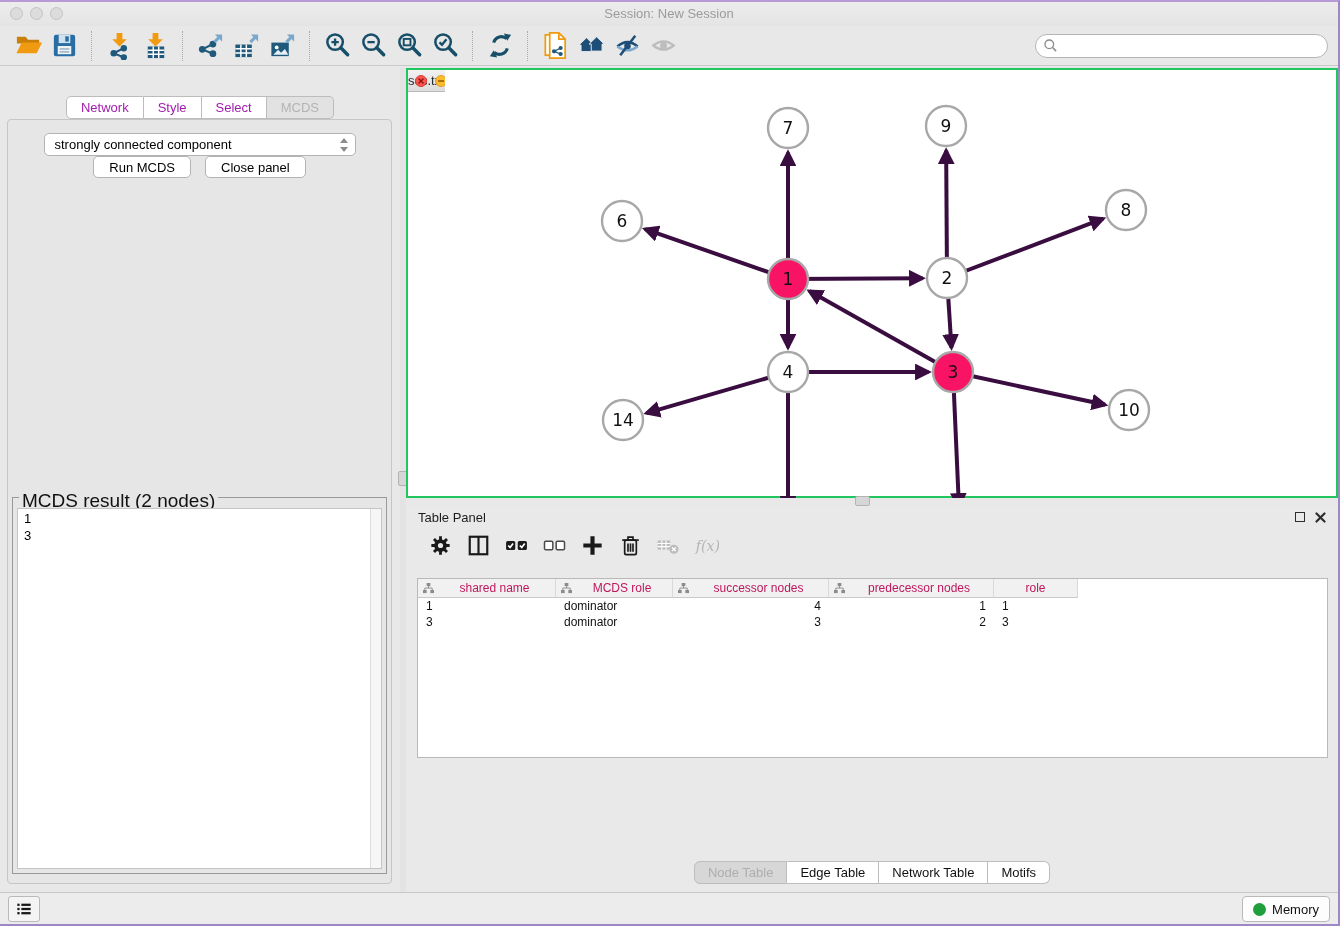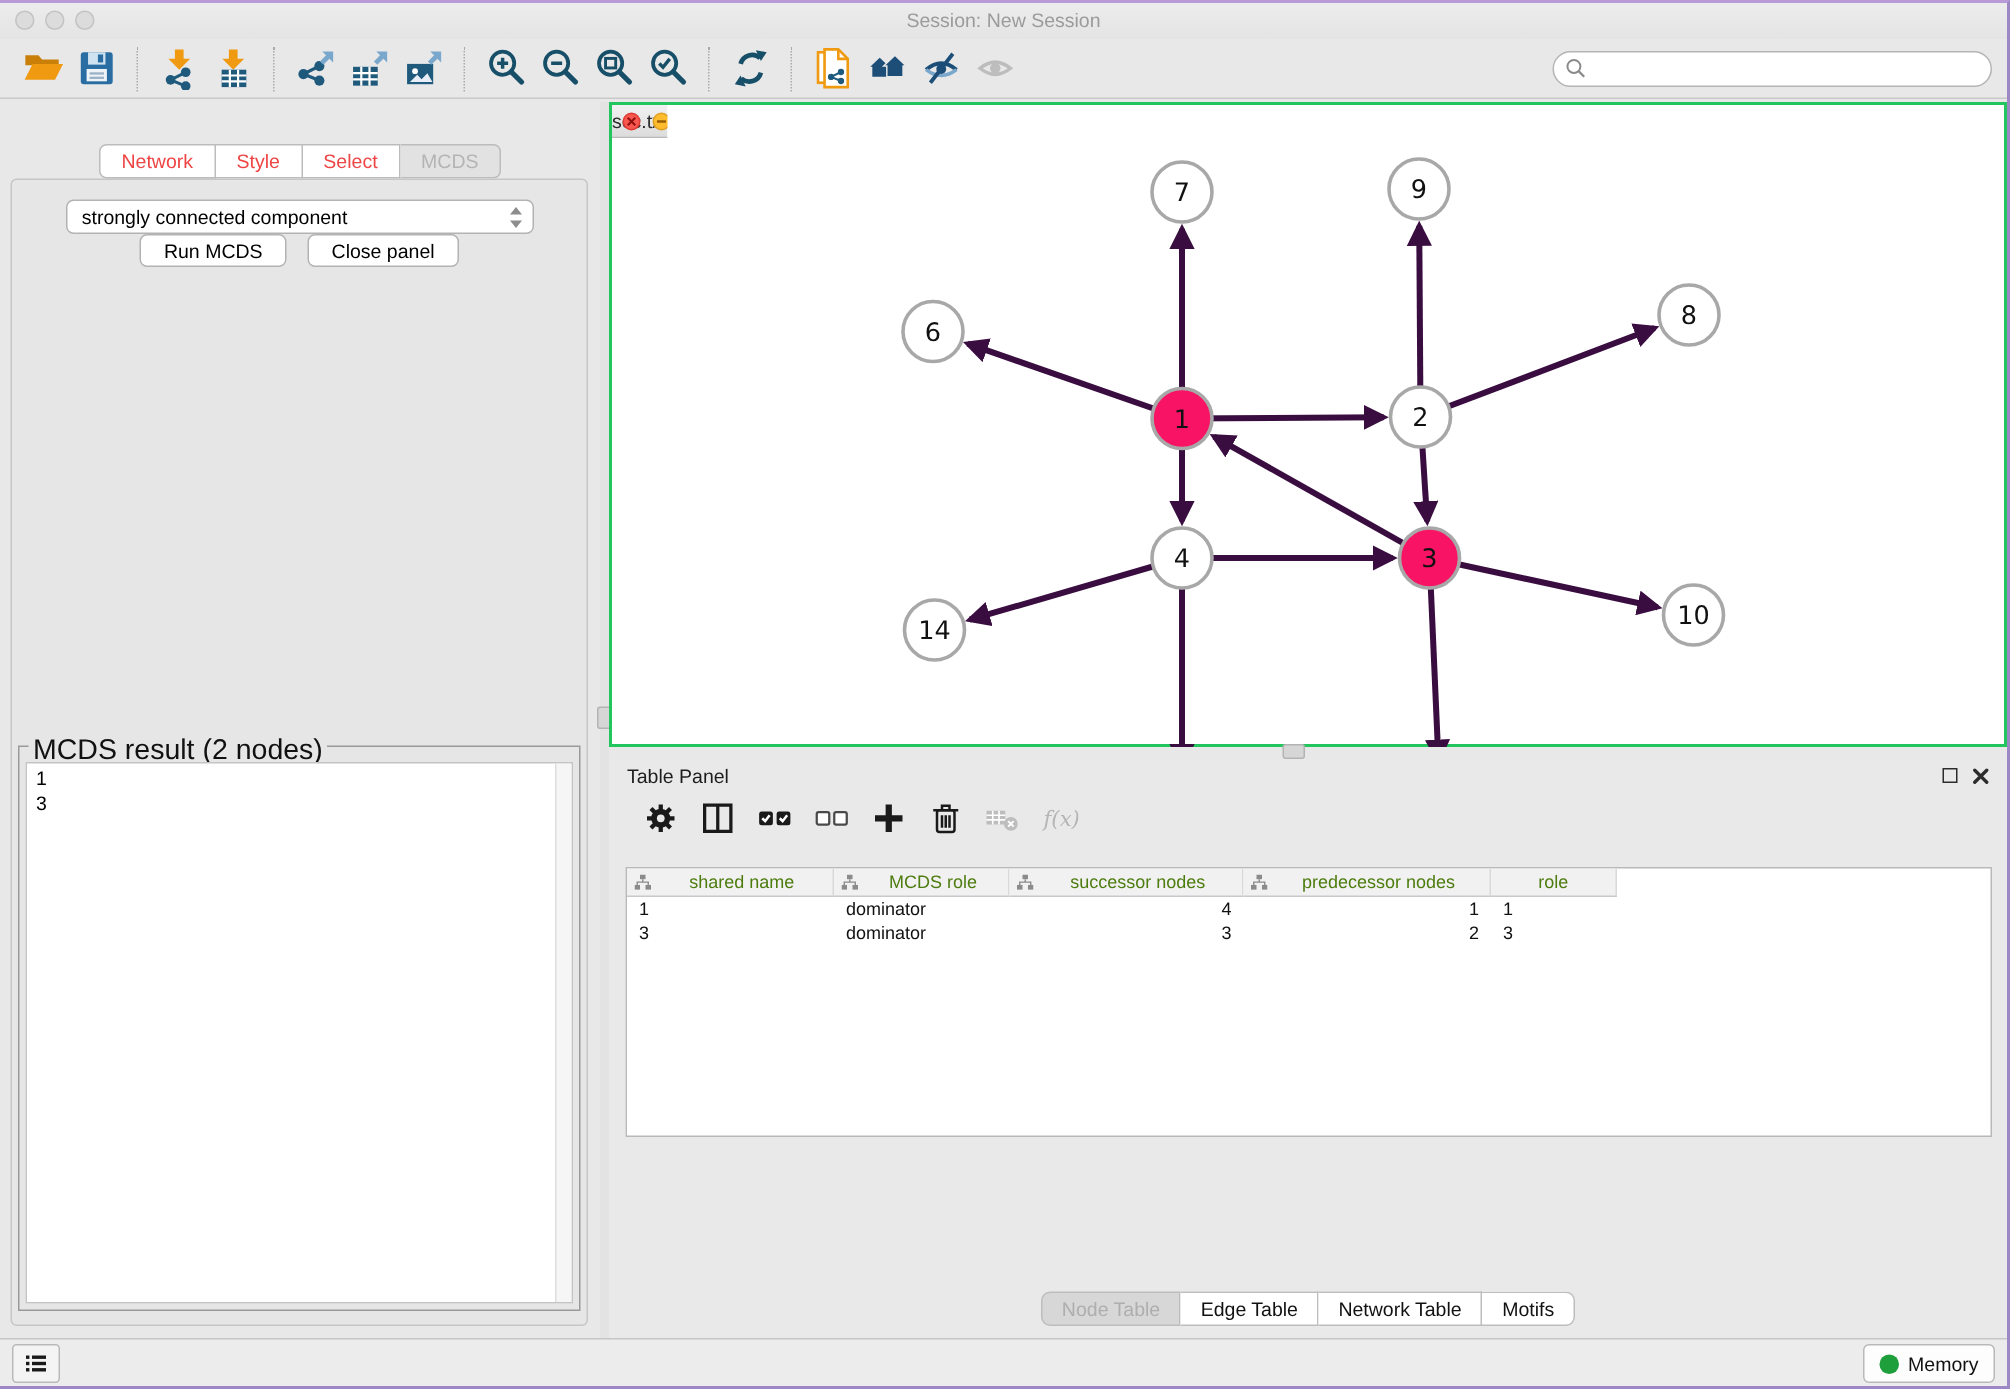--- a/index.html
+++ b/index.html
@@ -27,21 +27,21 @@
   .main { position:absolute; top:66px; left:0; right:0; bottom:32px; display:flex; }
   
   .cpanel { width:400px; position:relative; flex:0 0 auto; }
   .cp-header { height:28px; display:flex; align-items:center; padding:0 12px; }
   .cp-title { font-size:13px; color:#1d1d1d; }
   .win-btns { margin-left:auto; display:flex; gap:10px; align-items:center; }
   .float-btn { width:10px; height:10px; border:1.6px solid #2c2c2c; cursor:pointer; }
   .close-btn { width:11px; height:11px; cursor:pointer; }
   .cp-tabs { position:absolute; top:28px; left:0; width:100%; display:flex; justify-content:center; z-index:2; }
   .cp-tab { height:23px; line-height:21px; padding:0 14px; font-size:13px; background:#fff;
-            border:1px solid #bcbcbc; border-left:none; cursor:pointer; color:#ef4444; }
+            border:1px solid #bcbcbc; border-left:none; cursor:pointer; color:#a21caf; }
   .cp-tab:first-child { border-left:1px solid #bcbcbc; border-radius:5px 0 0 5px; }
   .cp-tab:last-child { border-radius:0 5px 5px 0; }
   .cp-tab.selected { background:#e2e2e2; color:#b4b4b4; }
   .cp-content { position:absolute; left:7px; right:8px; top:51px; bottom:8px; background:#e6e6e6;
                 border:1px solid #c6c6c6; border-radius:4px; }
   .opt-label { margin-top:24px; text-align:center; font-size:13px; color:#1d1d1d; }
   .criterion { margin:13px auto 0; width:312px; height:23px; background:#fff; border:1px solid #b3b3b3;
                border-radius:5px; display:flex; align-items:center; padding:0 6px 0 10px; cursor:pointer; }
   .criterion .val { font-size:13px; flex:1; }
   .btn-row { display:flex; justify-content:center; gap:14px; }
@@ -77,21 +77,21 @@
   .tp-header { height:22px; display:flex; align-items:center; padding:0 12px; }
   .tp-title { font-size:13px; color:#1d1d1d; }
   .tp-toolbar { position:absolute; top:26px; left:0; display:flex; align-items:center; padding-left:21px; gap:11px; }
   .ttbtn { width:27px; height:27px; display:flex; align-items:center; justify-content:center; cursor:pointer; }
   .ttbtn svg { width:25px; height:25px; }
   .ttbtn.disabled { cursor:default; }
   .tp-table { position:absolute; left:11px; right:10px; top:72px; height:180px; background:#fff;
               border:1px solid #b9b9b9; overflow:hidden; }
   .thead { display:flex; height:19px; }
   .th { background:#f1f1f1; border-right:1px solid #d9d9d9; border-bottom:1px solid #c9c9c9;
-        display:flex; align-items:center; font-size:12px; color:#4d7c0f; position:relative; cursor:pointer; }
+        display:flex; align-items:center; font-size:12px; color:#be185d; position:relative; cursor:pointer; }
   .th .hlabel { flex:1; text-align:center; padding:0 4px; }
   .th svg { margin-left:5px; flex:0 0 auto; }
   .trow { display:flex; height:16px; }
   .td { font-size:12px; padding:0 8px; display:flex; align-items:center; color:#111; cursor:text; }
   .td.r { justify-content:flex-end; }
   .tp-tabs { position:absolute; bottom:8px; left:0; width:100%; display:flex; justify-content:center; }
   .tp-tab { height:23px; line-height:21px; padding:0 13px; font-size:13px; background:#fff;
             border:1px solid #bdbdbd; border-left:none; cursor:pointer; color:#111; }
   .tp-tab:first-child { border-left:1px solid #bdbdbd; border-radius:6px 0 0 6px; }
   .tp-tab:last-child { border-radius:0 6px 6px 0; }

